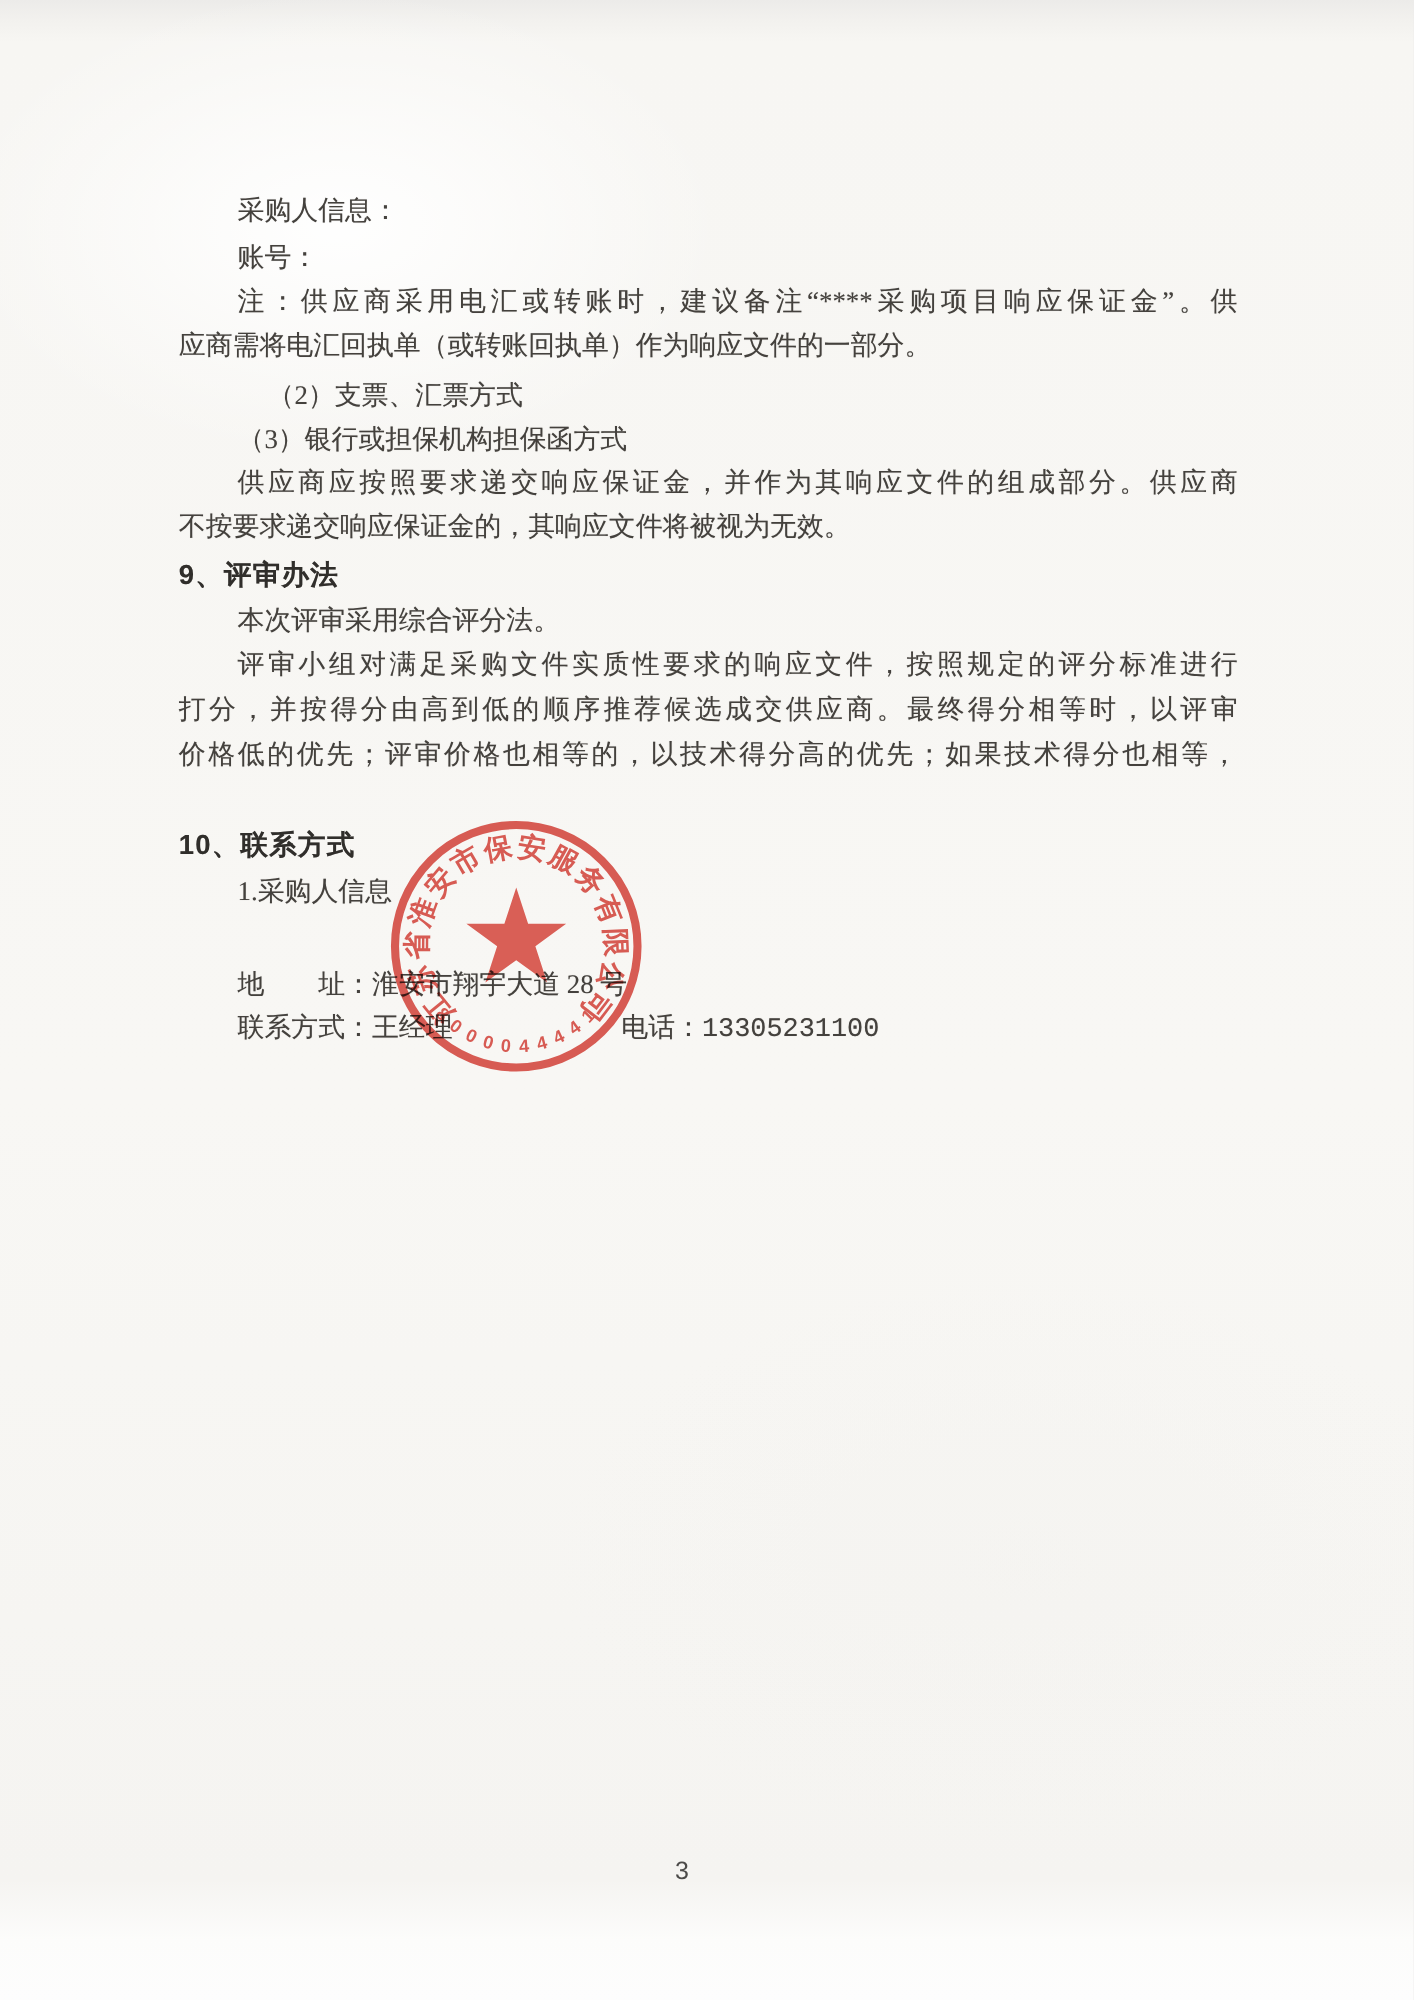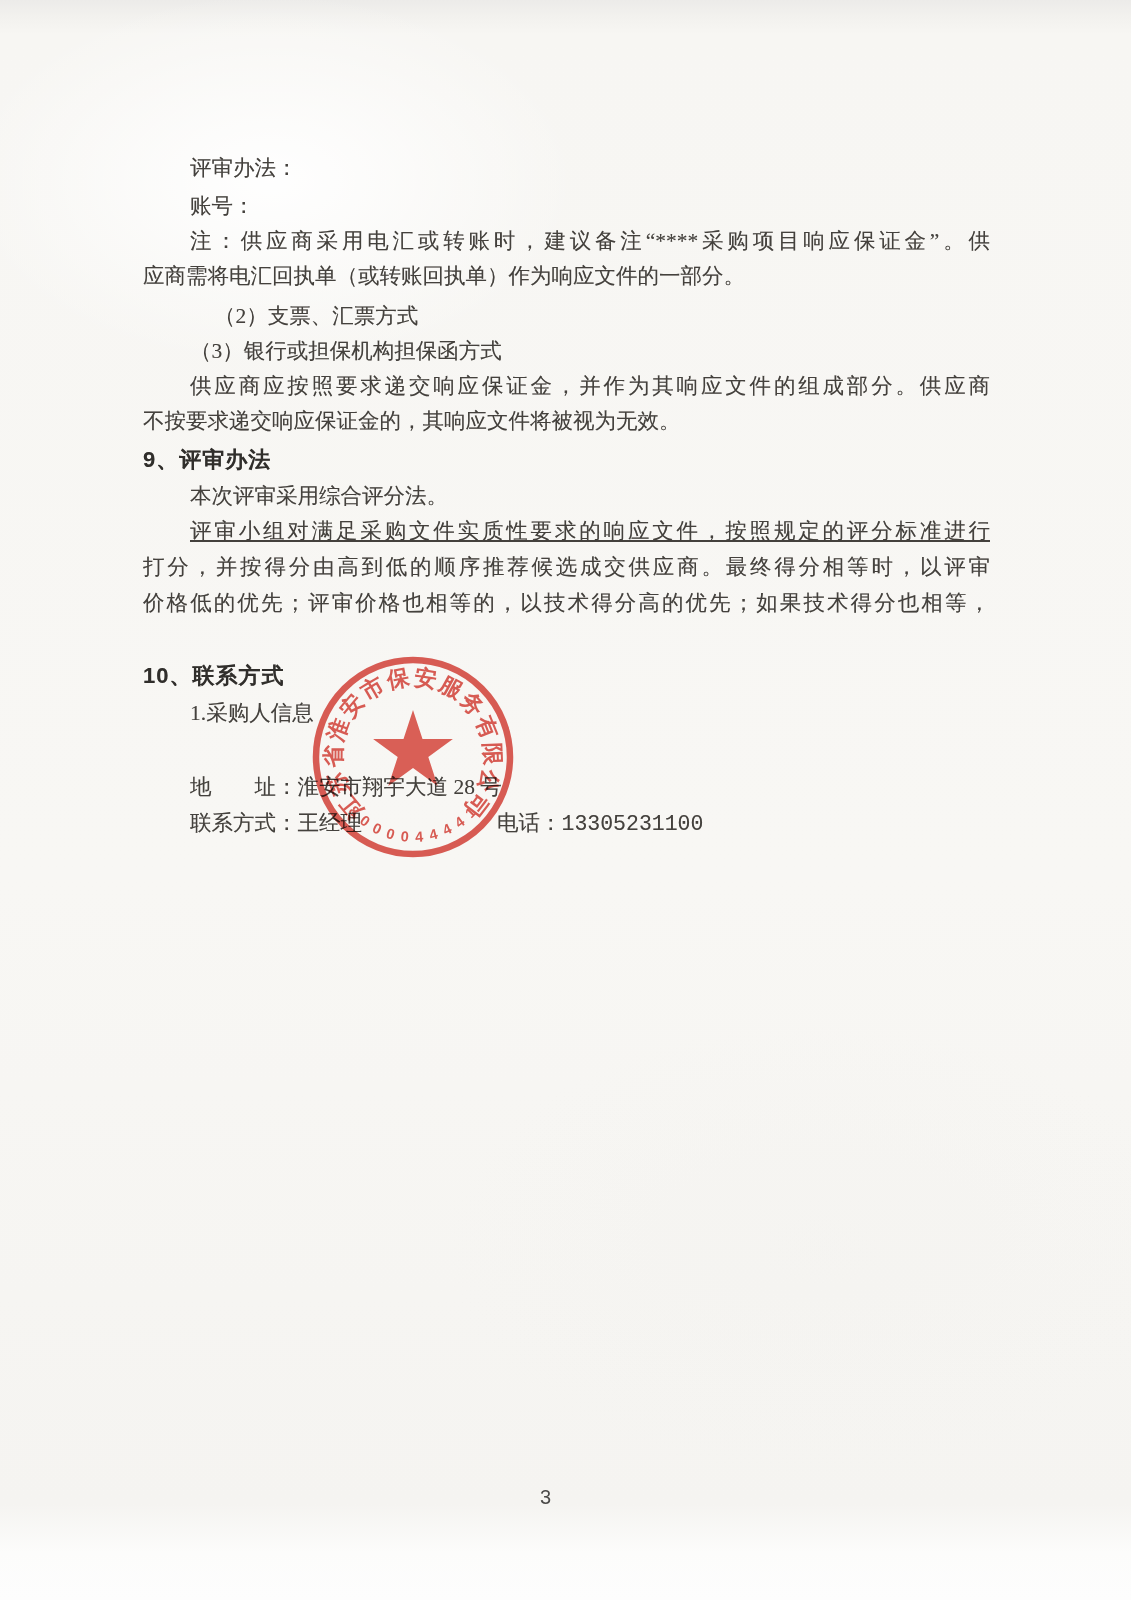--- a/index.html
+++ b/index.html
@@ -42,32 +42,32 @@
     opacity:0.88;
     filter:blur(0.3px);
   }
   .phone-part{position:absolute;left:307px;top:0;white-space:nowrap;}
 </style>
 </head>
 <body>
 
 <div id="page">
 
-  <div class="ln" style="left:190px;top:155px;">评审办法：</div>
+  <div class="ln" style="left:190px;top:155px;">采购人信息：</div>
   <div class="ln" style="left:190px;top:193px;">账号：</div>
   <div class="ln fill" style="left:190px;top:228px;width:800px;">注：供应商采用电汇或转账时，建议备注“****采购项目响应保证金”。供</div>
   <div class="ln" style="left:143px;top:263px;">应商需将电汇回执单（或转账回执单）作为响应文件的一部分。</div>
   <div class="ln" style="left:190px;top:303px;margin-left:24px;">（2）支票、汇票方式</div>
   <div class="ln" style="left:190px;top:338px;">（3）银行或担保机构担保函方式</div>
   <div class="ln fill" style="left:190px;top:373px;width:800px;">供应商应按照要求递交响应保证金，并作为其响应文件的组成部分。供应商</div>
   <div class="ln" style="left:143px;top:408px;">不按要求递交响应保证金的，其响应文件将被视为无效。</div>
 
   <div class="ln hd" style="left:143px;top:447px;">9、评审办法</div>
   <div class="ln" style="left:190px;top:483px;text-align:center;">本次评审采用综合评分法。</div>
-  <div class="ln fill" style="left:190px;top:518px;width:800px;text-decoration:underline;">评审小组对满足采购文件实质性要求的响应文件，按照规定的评分标准进行</div>
+  <div class="ln fill" style="left:190px;top:518px;width:800px;">评审小组对满足采购文件实质性要求的响应文件，按照规定的评分标准进行</div>
   <div class="ln fill" style="left:143px;top:554px;width:847px;">打分，并按得分由高到低的顺序推荐候选成交供应商。最终得分相等时，以评审</div>
   <div class="ln fill" style="left:143px;top:590px;width:847px;">价格低的优先；评审价格也相等的，以技术得分高的优先；如果技术得分也相等，</div>
 
   <div class="ln hd" style="left:143px;top:663px;">10、联系方式</div>
   <div class="ln" style="left:190px;top:700px;">1.采购人信息</div>
   <div class="ln" style="left:190px;top:774px;">地　　址：淮安市翔宇大道 28 号</div>
   <div class="ln" style="left:190px;top:811px;font-family:Liberation Mono, monospace;">
     <span>联系方式：王经理</span>
     <span class="phone-part">电话：13305231100</span>
   </div>

